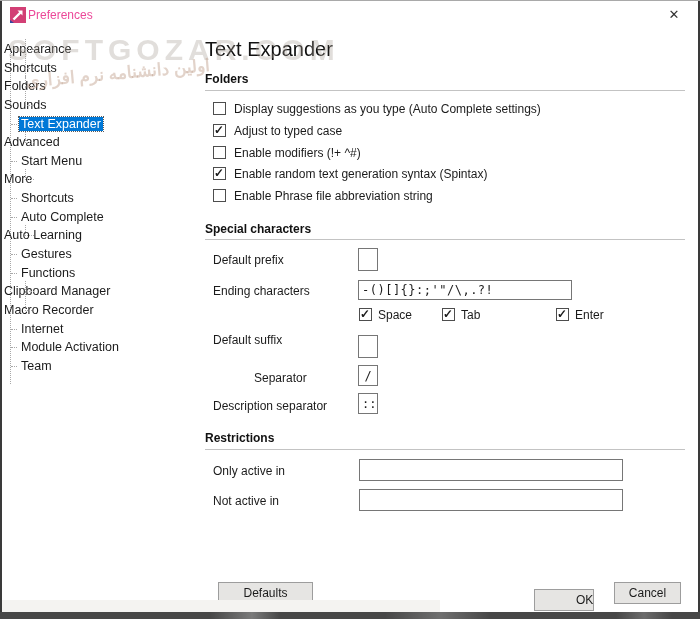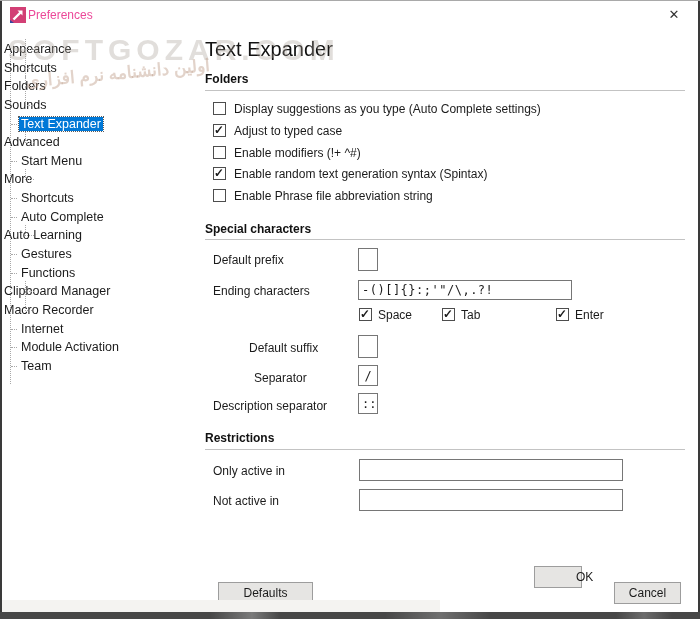--- a/index.html
+++ b/index.html
@@ -164,39 +164,39 @@
   </div>
   <div class="ender" style="left:442px; top:306px;">
     <span class="cb checked"></span>
     <span class="opt-label">Tab</span>
   </div>
   <div class="ender" style="left:524px; top:306px;margin-left:32px;">
     <span class="cb checked"></span>
     <span class="opt-label">Enter</span>
   </div>
 
-  <div class="field-label" style="top:340px;margin-left:36px;">Default suffix</div>
+  <div class="field-label" style="top:332px;">Default suffix</div>
   <input class="txt small" style="left: 358px; top: 334px;" value="">
 
   <div class="field-label" style="top:370px;margin-left:41px;">Separator</div>
   <input class="txt tiny" style="left: 358px; top: 364px;" value="/">
 
   <div class="field-label" style="top:398px;">Description separator</div>
   <input class="txt tiny" style="left: 358px; top: 392px;" value="::">
 
   <div class="section-heading" style="left:205px; top:430px;">Restrictions</div>
   <div class="rule" style="top:448px;"></div>
 
   <div class="field-label" style="top:463px;">Only active in</div>
   <input class="txt long" style="left: 359px; top: 458px;" value="">
 
   <div class="field-label" style="top:493px;">Not active in</div>
   <input class="txt long" style="left: 359px; top: 488px;" value="">
 
   <button class="btn" style="left:206px; top:581px; width:95px;margin-left:12px;">Defaults</button>
-  <button class="btn" style="left:534px; top:565px; width:48px;padding-left:41px;">OK</button>
+  <button class="btn" style="left:534px; top:588px; width:60px;padding-left:41px;">OK</button>
   <button class="btn" style="left:614px; top:581px; width:67px;">Cancel</button>
 
   <div class="bottom-haze"></div>
   <div class="edge-left"></div>
   <div class="edge-right"></div>
   <div class="edge-bottom"></div>
 </div>
 
 </body></html>

